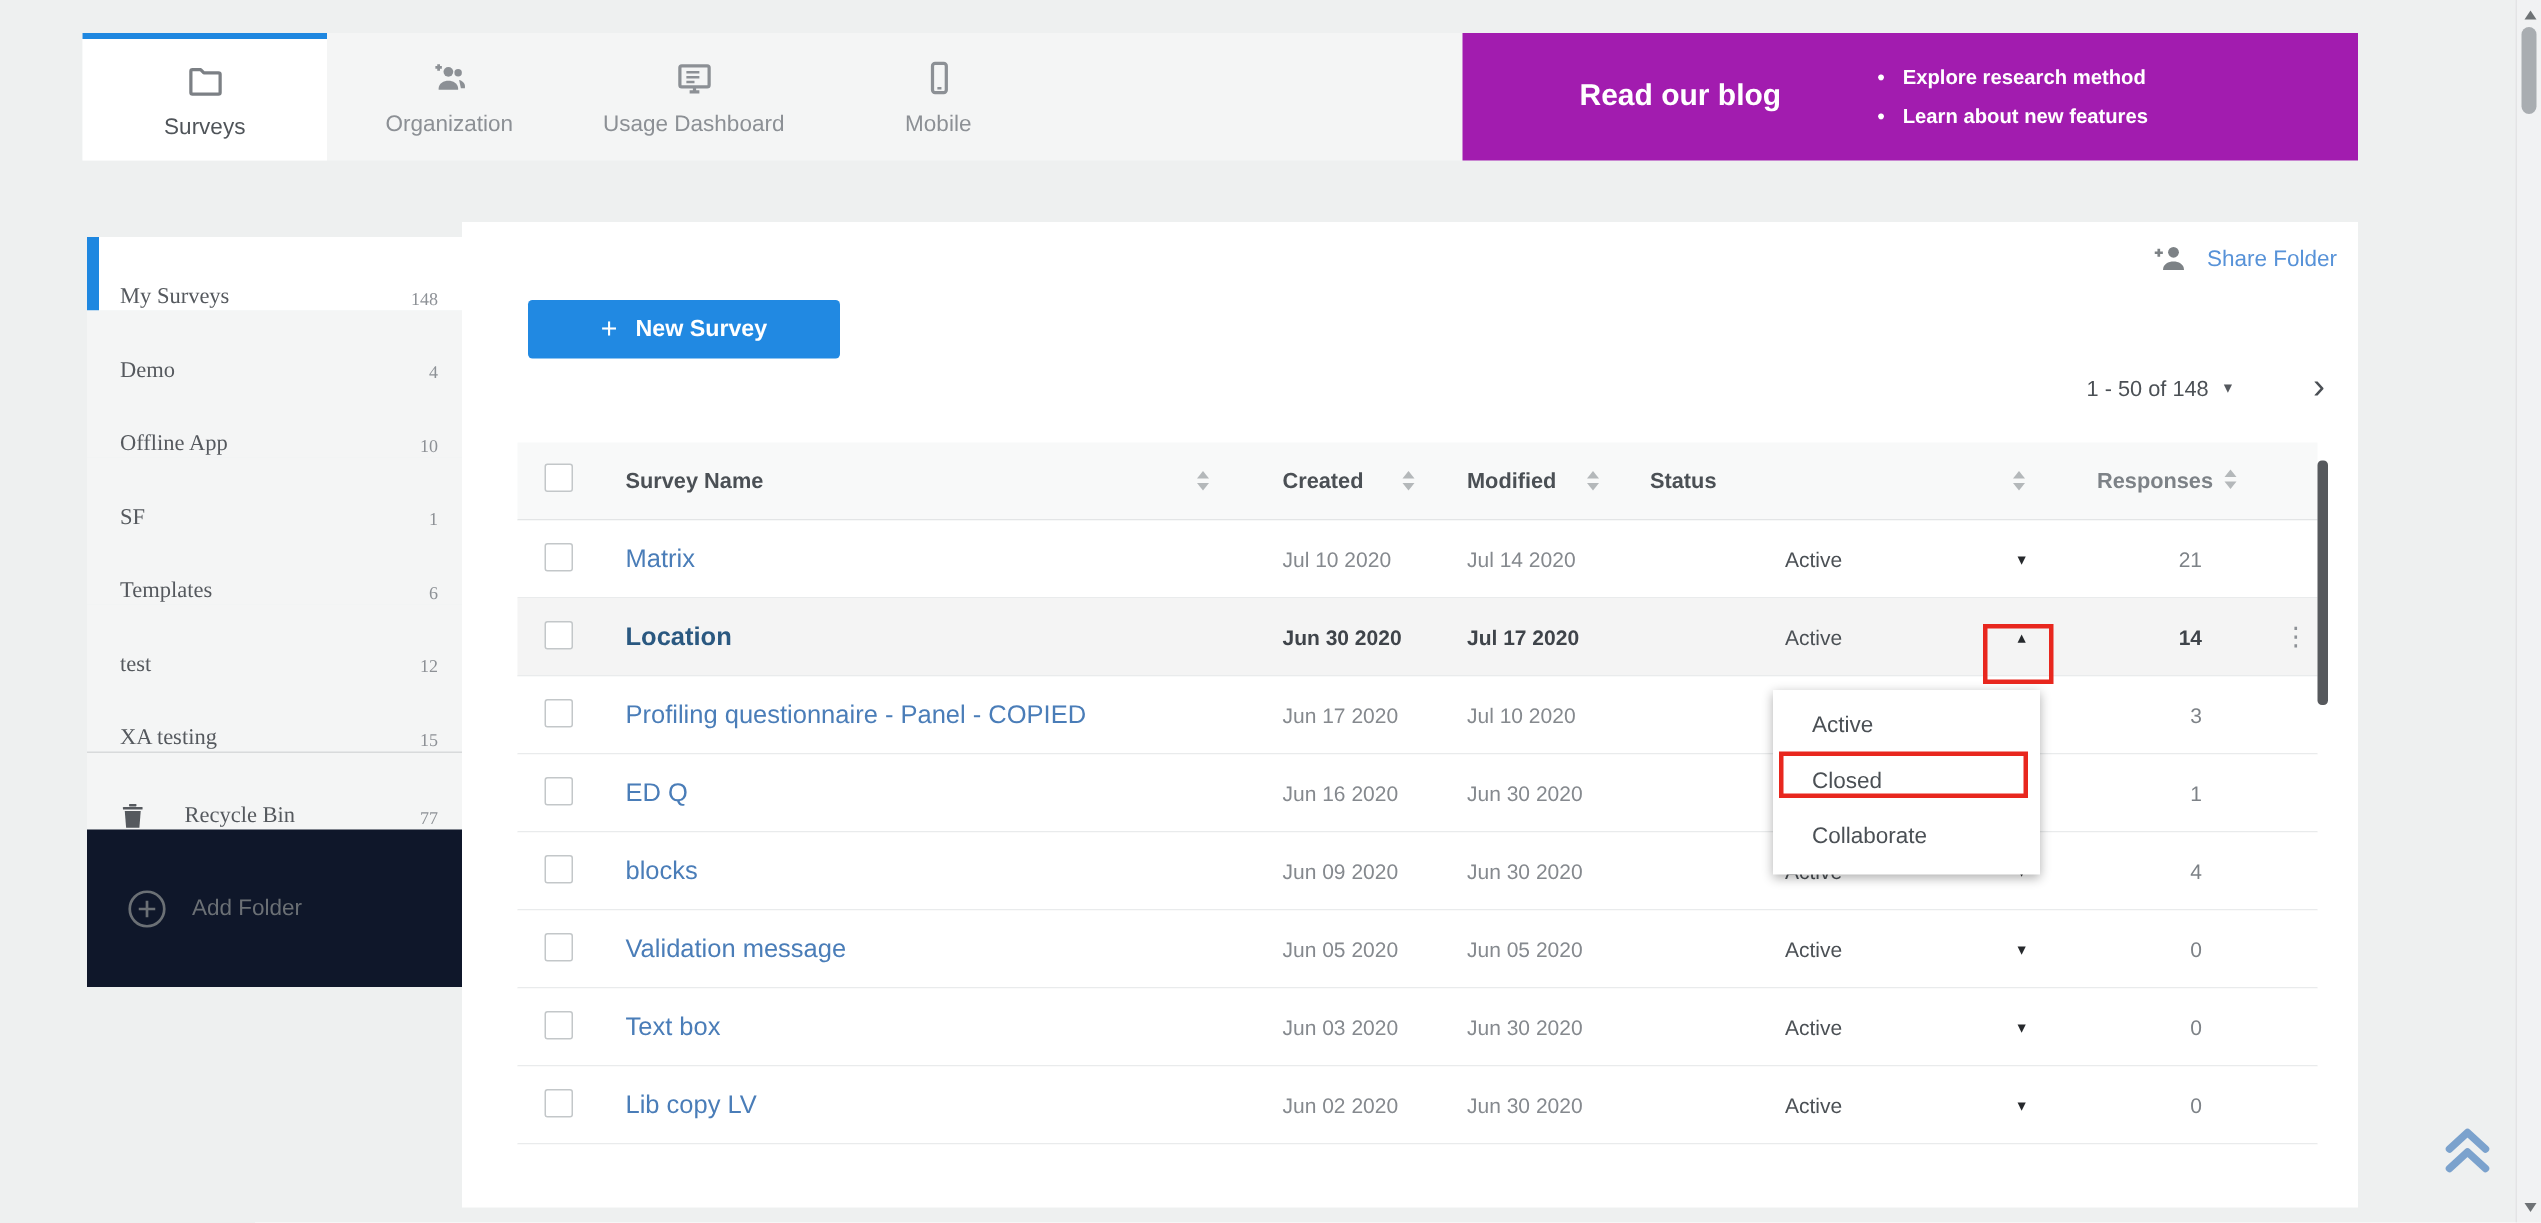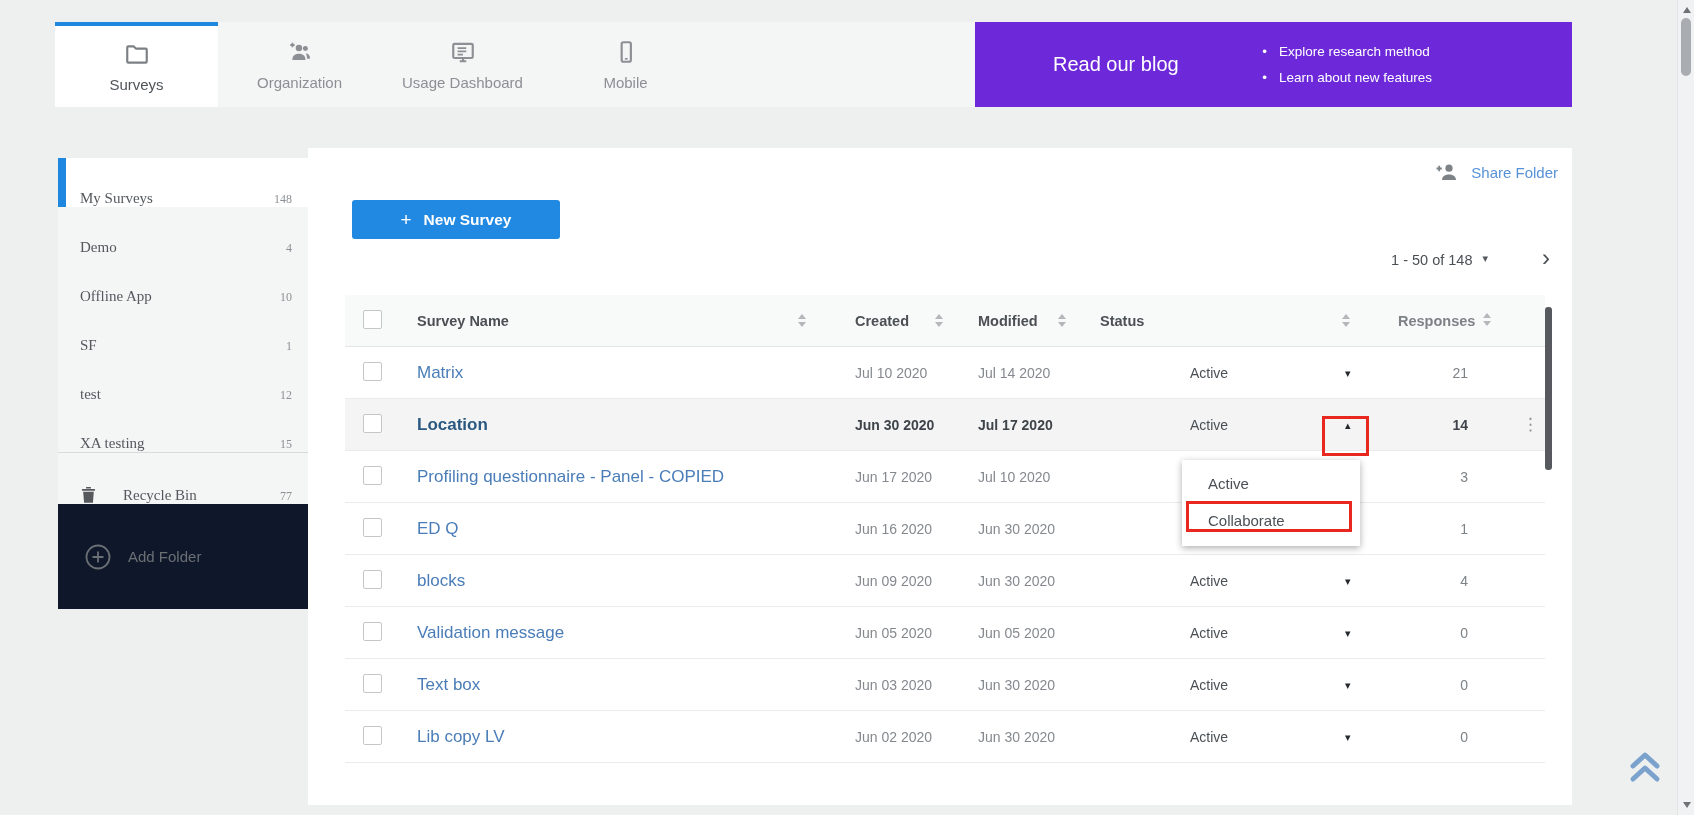--- a/index.html
+++ b/index.html
@@ -7,21 +7,21 @@
   .page{position:relative;width:1694px;height:815px;background:#eef0f0;overflow:hidden;}
 
   
   .topbar{position:absolute;left:55px;top:22px;width:1517px;height:85px;background:#f4f5f5;display:flex;}
   .tab{width:163px;display:flex;flex-direction:column;align-items:center;justify-content:center;gap:9px;cursor:pointer;box-sizing:border-box;}
   .tab .tlabel{font-size:15px;color:#8c9095;}
   .tab.active{background:#ffffff;border-top:4px solid #1e87e0;}
   .tab.active .tlabel{color:#4f5459;}
   .ticon{display:block;}
 
-  .banner{margin-left:auto;width:597px;background:#6d28d9;color:#fff;display:flex;align-items:center;cursor:pointer;}
+  .banner{margin-left:auto;width:597px;background:#a21caf;color:#fff;display:flex;align-items:center;cursor:pointer;font-weight:bold;}
   .banner-title{font-size:20px;margin-left:78px;white-space:nowrap;}
   .banner-list{list-style:none;margin:0 0 0 auto;padding:0;margin-right:140px;}
   .banner-list li{font-size:13.5px;line-height:26px;white-space:nowrap;}
   .banner-list li::before{content:"•";margin-right:12px;}
 
   
   .sidebar{position:absolute;left:58px;top:158px;width:250px;}
   .side-item{height:49px;background:#f4f5f5;display:flex;align-items:flex-end;padding:0 16px 0 22px;font-size:15px;color:#55595e;cursor:pointer;box-sizing:border-box;font-family:Liberation Serif, serif;}
   .side-item.active{background:#fff;border-left:8px solid #1e87e0;padding-left:14px;}
   .si-count{margin-left:auto;font-size:12px;color:#8d9196;}
@@ -156,20 +156,24 @@
     </div>
     <div class="side-item">
       <span class="si-label">Offline App</span>
       <span class="si-count">10</span>
     </div>
     <div class="side-item">
       <span class="si-label">SF</span>
       <span class="si-count">1</span>
     </div>
     <div class="side-item">
+      <span class="si-label">Templates</span>
+      <span class="si-count">6</span>
+    </div>
+    <div class="side-item">
       <span class="si-label">test</span>
       <span class="si-count">12</span>
     </div>
     <div class="side-item">
       <span class="si-label">XA testing</span>
       <span class="si-count">15</span>
     </div>
     <div class="side-item recycle">
       <svg width="17" height="18" viewBox="0 0 20 22">
           <g fill="#55595e">
@@ -377,20 +381,21 @@
       </div>
 
       <div class="trow partial"></div>
     </div>
   </div>
 
   <div class="tscroll"></div>
 
   <div class="dropdown">
     <div class="opt">Active</div>
+    <div class="opt">Closed</div>
     <div class="opt">Collaborate</div>
   </div>
 
   <div class="redbox rb1"></div>
   <div class="redbox rb2"></div>
 
   <div class="fab">
     <svg width="40" height="38" viewBox="0 0 40 38">
         <g fill="none" stroke="#7ba2cd" stroke-width="5" stroke-linecap="round" stroke-linejoin="round">
           <path d="M8 19 L20 8 L32 19"></path>

